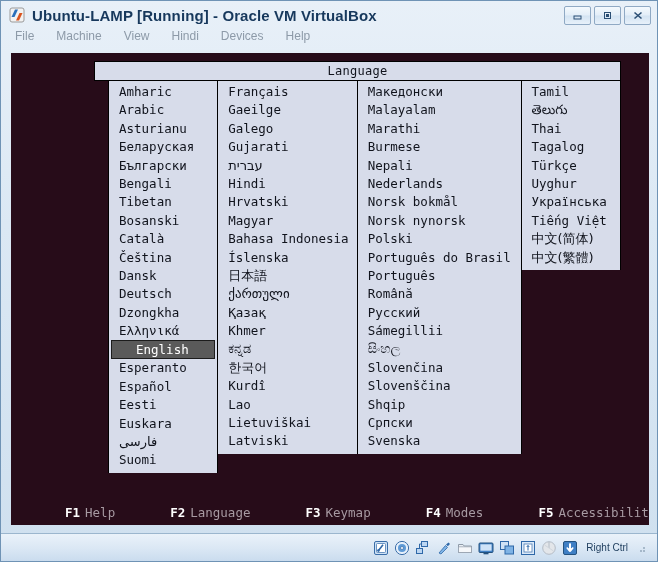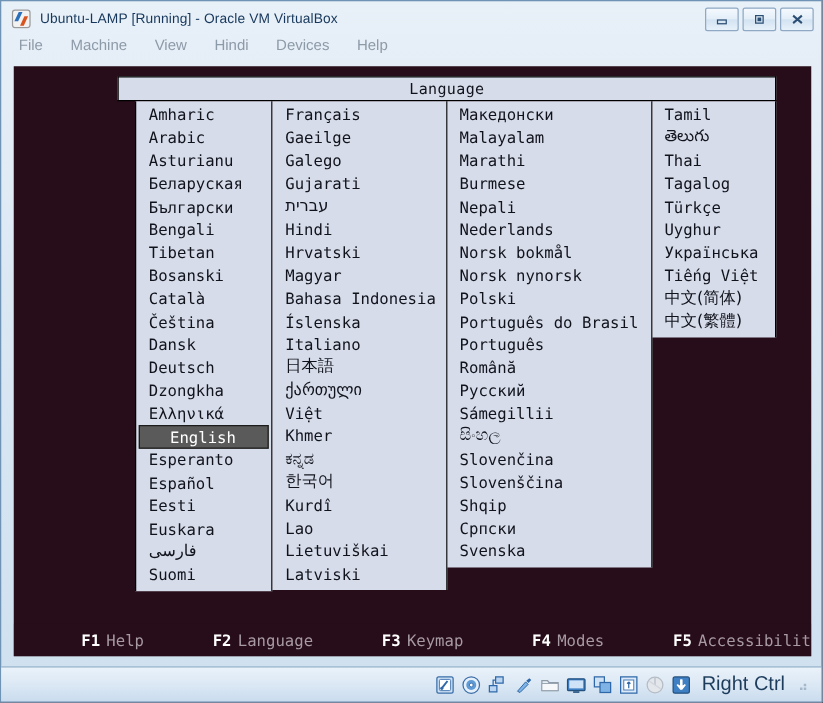--- a/index.html
+++ b/index.html
@@ -22,22 +22,23 @@
   #titlebar{
     position:absolute;left:0;top:0;right:0;height:28px;
     display:flex;align-items:center;
     padding-left:8px;
     box-sizing:border-box;
   }
   #vbox-icon{
     width:16px;height:16px;margin-right:7px;position:relative;flex:0 0 auto;
   }
   #title-text{
-    font-size:11px;color:#17385c;white-space:nowrap;
+    font-size:15px;color:#17385c;white-space:nowrap;
     letter-spacing:.1px;
+    font-weight:bold;
   }
   #winbtns{
     position:absolute;right:6px;top:5px;display:flex;gap:3px;
   }
   .winbtn{
     width:27px;height:19px;
     border:1px solid #8fa9c4;border-radius:2px;
     background:linear-gradient(to bottom,#f4f9fd 0%,#e3eef8 48%,#d3e3f2 52%,#e7f1fa 100%);
     display:flex;align-items:center;justify-content:center;
     font-size:10px;color:#284d70;line-height:1;
@@ -128,21 +129,21 @@
     background:linear-gradient(to bottom,#eaf2fa 0%,#dae7f4 55%,#cadcee 100%);
     border-top:1px solid #9bb6ce;
     display:flex;align-items:center;justify-content:flex-end;
     padding-right:10px;box-sizing:border-box;
   }
   .sb-icon{
     width:16px;height:16px;margin-left:5px;position:relative;flex:0 0 auto;
   }
   .sb-icon svg{display:block;}
   #hostkey{
-    font-size:16px;color:#1d3c5c;margin-left:8px;white-space:nowrap;
+    font-size:10px;color:#1d3c5c;margin-left:8px;white-space:nowrap;
   }
   #grip{
     width:12px;height:12px;margin-left:7px;position:relative;opacity:.55;
   }
   .grip-dot{position:absolute;width:2px;height:2px;background:#7c93a8;}
 </style>
 </head>
 <body>
 
 <div id="vbox-window">
@@ -220,24 +221,23 @@
             <div class="lang-item">Français</div>
             <div class="lang-item">Gaeilge</div>
             <div class="lang-item">Galego</div>
             <div class="lang-item">Gujarati</div>
             <div class="lang-item cjk">עברית</div>
             <div class="lang-item">Hindi</div>
             <div class="lang-item">Hrvatski</div>
             <div class="lang-item">Magyar</div>
             <div class="lang-item">Bahasa Indonesia</div>
             <div class="lang-item">Íslenska</div>
-            <div class="lang-item">Italiano</div>
             <div class="lang-item cjk">日本語</div>
             <div class="lang-item cjk">ქართული</div>
-            <div class="lang-item">Việt</div>
+            <div class="lang-item">Қазақ</div>
             <div class="lang-item">Khmer</div>
             <div class="lang-item cjk">ಕನ್ನಡ</div>
             <div class="lang-item cjk">한국어</div>
             <div class="lang-item">Kurdî</div>
             <div class="lang-item">Lao</div>
             <div class="lang-item">Lietuviškai</div>
             <div class="lang-item">Latviski</div>
           </div>
         <div class="lang-col col-w3">
             <div class="lang-item">Македонски</div>

